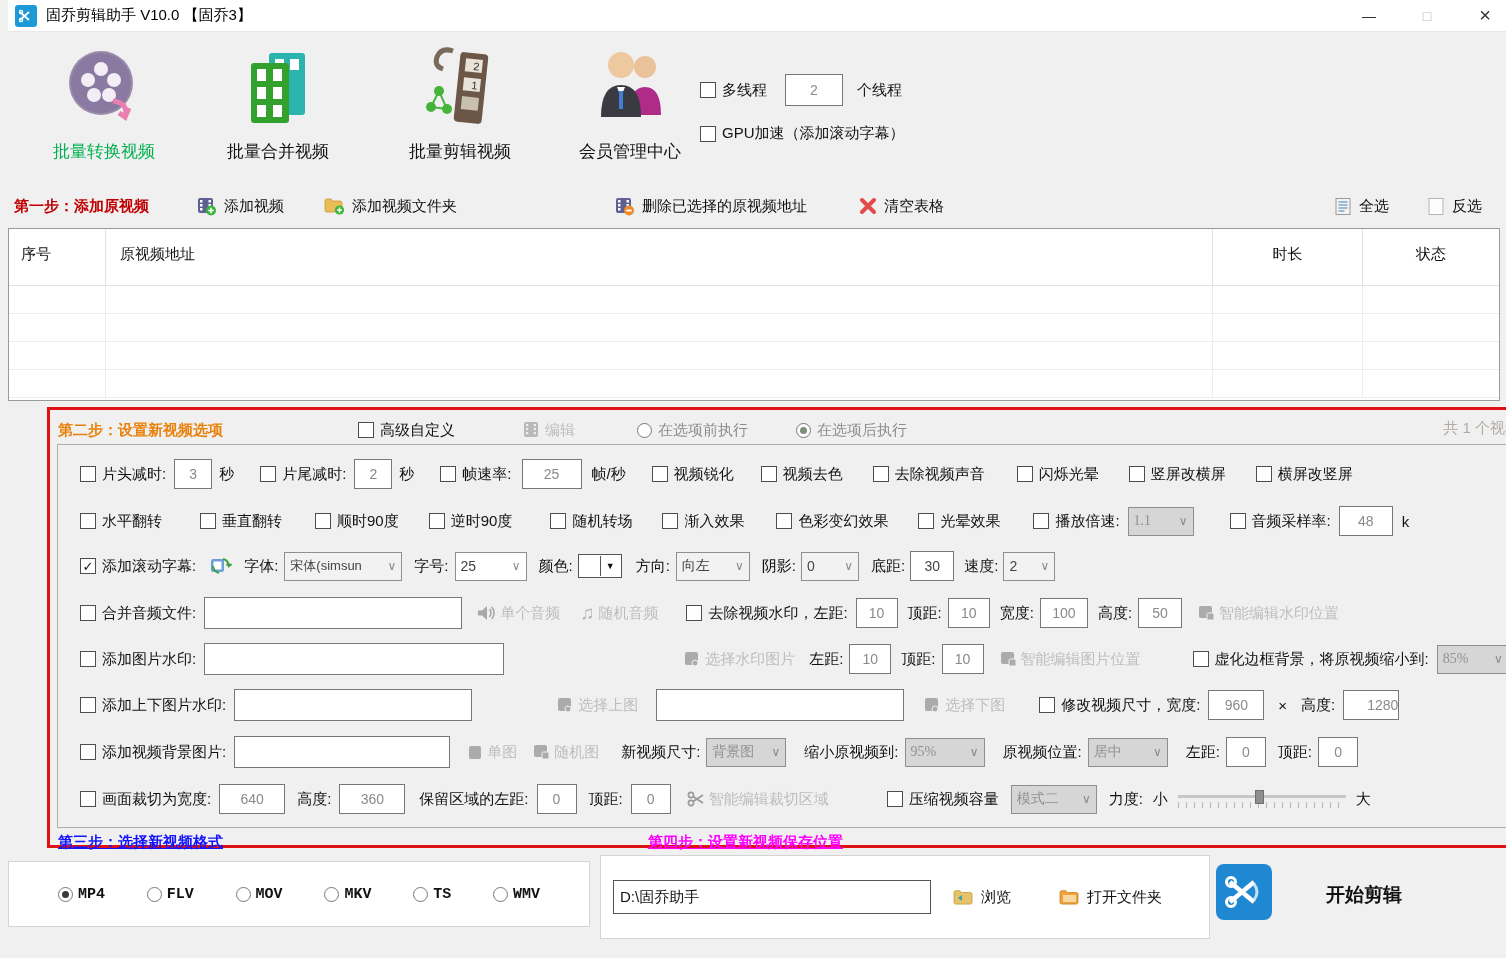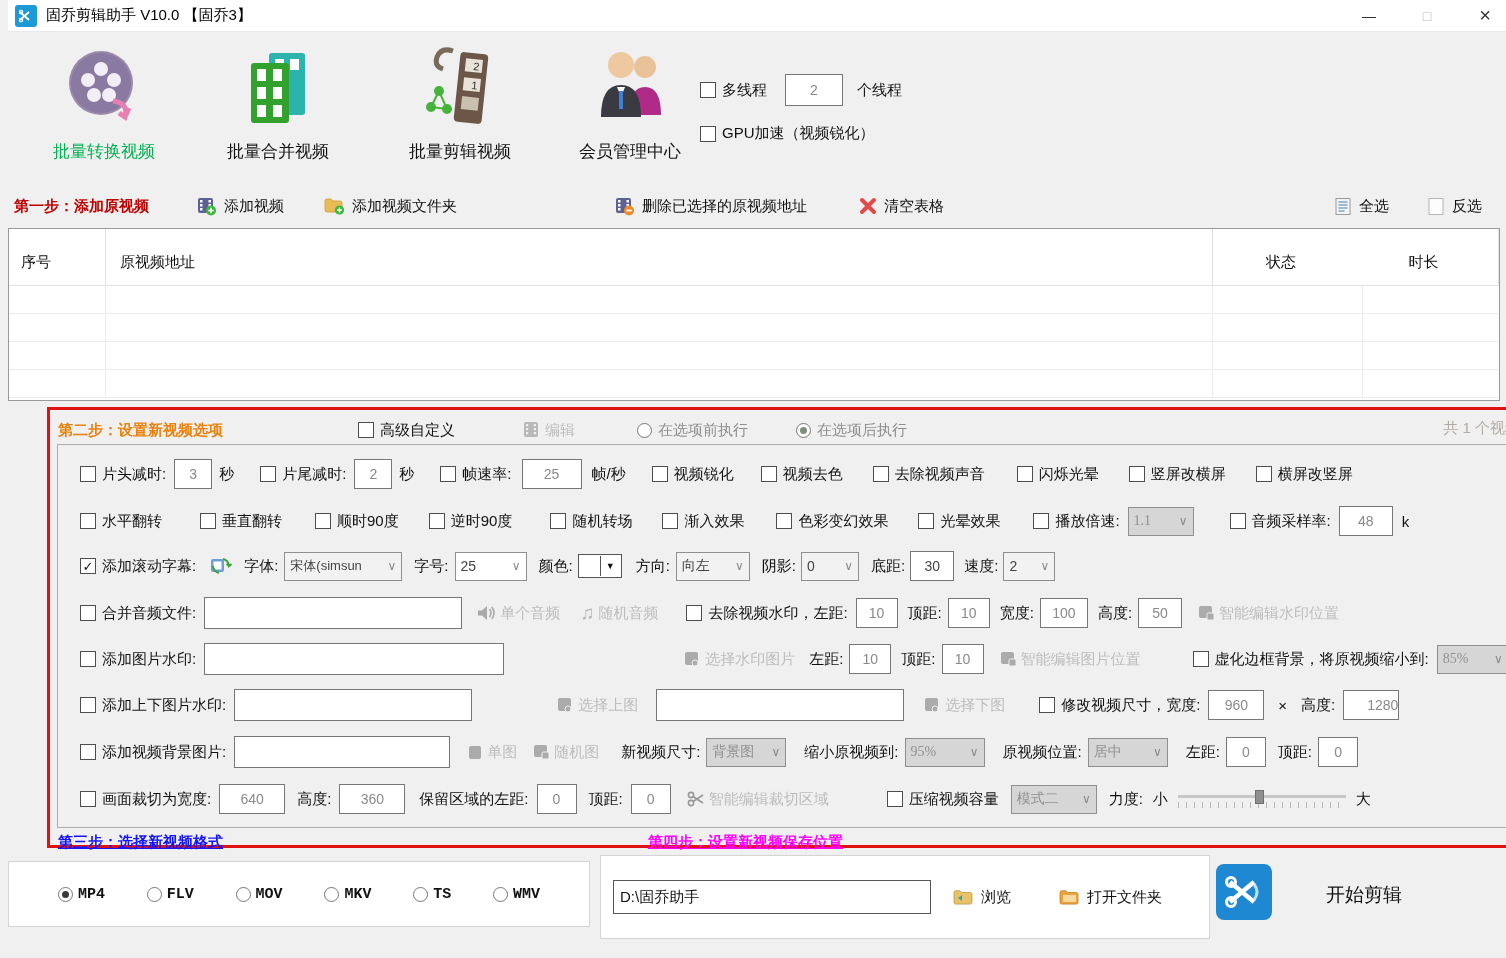--- a/index.html
+++ b/index.html
@@ -40,21 +40,21 @@
   .glink { display:flex; align-items:center; color:#bdbdbd; gap:4px; }
 
   
   .s1bar { position:absolute; left:0; top:188px; width:1506px; height:36px; display:flex; align-items:center; }
   .s1title { color:#c00000; font-weight:bold; margin-left:14px; }
   .s1btn { display:flex; align-items:center; gap:7px; cursor:pointer; }
 
   
   .vtable { position:absolute; left:8px; top:228px; width:1492px; height:173px; background:#fff; border:1px solid #9a9a9a; }
   .thead { display:flex; height:57px; border-bottom:1px solid #e2e2e2; }
-  .th { padding-top:24px; font-size:15px; color:#111; }
+  .th { padding-top:16px; font-size:15px; color:#111; }
   .th.c1 { width:97px; padding-left:12px; border-right:1px solid #e2e2e2; }
   .th.c2 { width:1107px; padding-left:14px; border-right:1px solid #e2e2e2; }
   .th.c3 { width:150px; text-align:center; border-right:1px solid #e2e2e2; }
   .th.c4 { flex:1; text-align:center; }
   .trow { height:28px; border-bottom:1px solid #ececec; display:flex; }
   .trow .td1 { width:97px; border-right:1px solid #ececec; }
   .trow .td2 { width:1107px; border-right:1px solid #ececec; }
   .trow .td3 { width:150px; border-right:1px solid #ececec; }
 
   
@@ -69,21 +69,21 @@
   .s3label { position:absolute; left:8px; top:423px; color:#1414ff; font-weight:bold; text-decoration:underline; }
   .s4label { position:absolute; left:598px; top:423px; color:#ff00ff; font-weight:bold; text-decoration:underline; }
 
   
   .fmtpanel { position:absolute; left:8px; top:861px; width:582px; height:66px; background:#fff; border:1px solid #d4d4d4; display:flex; align-items:center; justify-content:space-around; padding:0 28px; }
   .fmt { display:flex; align-items:center; gap:5px; font-family:"Liberation Mono","DejaVu Sans Mono",monospace; font-weight:bold; font-size:15px; }
   .savepanel { position:absolute; left:600px; top:855px; width:610px; height:84px; background:#fff; border:1px solid #d4d4d4; display:flex; align-items:center; }
   .pathinput { width:318px; height:34px; margin-left:12px; border:1px solid #555; background:#fff; font-size:15px; padding:0 6px; font-family:inherit; color:#111; }
   .folderbtn { display:flex; align-items:center; gap:7px; margin-left:22px; cursor:pointer; }
   .logo { position:absolute; left:1216px; top:864px; width:56px; height:56px; border-radius:8px; background:#1e88d2; display:flex; align-items:center; justify-content:center; }
-  .startbtn { position:absolute; left:1326px; top:882px; font-size:19px; color:#111; cursor:pointer; }
+  .startbtn { position:absolute; left:1326px; top:882px; font-size:19px; color:#111; cursor:pointer;font-weight:bold; }
 
   .slider { position:relative; width:168px; height:22px; margin:0 10px; }
   .slider .track { position:absolute; left:0; right:0; top:7px; height:3px; background:#c7c7c7; }
   .slider .ticks { position:absolute; left:0; right:0; top:14px; height:6px;
       background:repeating-linear-gradient(90deg,#b8b8b8 0 1px,transparent 1px 8px); }
   .slider .thumb { position:absolute; left:46%; top:2px; width:9px; height:14px; background:#8f8f8f; border:1px solid #6f6f6f; }
   .swatch { width:22px; height:22px; border:1px solid #555; background:#fff; }
   .swbtn { width:20px; height:24px; border:1px solid #555; background:#fff; display:flex; align-items:center; justify-content:center; font-size:9px; color:#111; margin-left:2px;}
   svg { display:block; }
 </style>
@@ -171,21 +171,21 @@
 </div>
 
 <div class="abs grp" style="left:700px; top:74px;">
   <div class="cb"></div>
   <span class="lbl">多线程</span>
   <input class="num" style="width: 58px; height: 32px; margin-left: 18px; text-align: center;" value="2">
   <span class="lbl" style="margin-left:14px">个线程</span>
 </div>
 <div class="abs grp" style="left:700px; top:124px;">
   <div class="cb"></div>
-  <span class="lbl">GPU加速（视频锐化）</span>
+  <span class="lbl">GPU加速（添加滚动字幕）</span>
 </div>
 
 <div class="s1bar">
   <span class="s1title">第一步：添加原视频</span>
   <div class="s1btn" style="margin-left:48px">
     <span>
         <svg width="20" height="19" viewBox="0 0 20 19">
           <rect x="1" y="1" width="15" height="15" rx="2" fill="#5e5f93"></rect>
           <rect x="3" y="3" width="2.5" height="2.5" fill="#fff"></rect>
           <rect x="3" y="7" width="2.5" height="2.5" fill="#fff"></rect>
@@ -248,22 +248,22 @@
         </svg>
       </span>
     <span>反选</span>
   </div>
 </div>
 
 <div class="vtable">
   <div class="thead">
     <div class="th c1">序号</div>
     <div class="th c2">原视频地址</div>
+    <div class="th c3">时长</div>
     <div class="th c4">状态</div>
-    <div class="th c3">时长</div>
   </div>
   <div class="trow">
       <div class="td1"></div>
       <div class="td2"></div>
       <div class="td3"></div>
     </div>
   <div class="trow">
       <div class="td1"></div>
       <div class="td2"></div>
       <div class="td3"></div>

